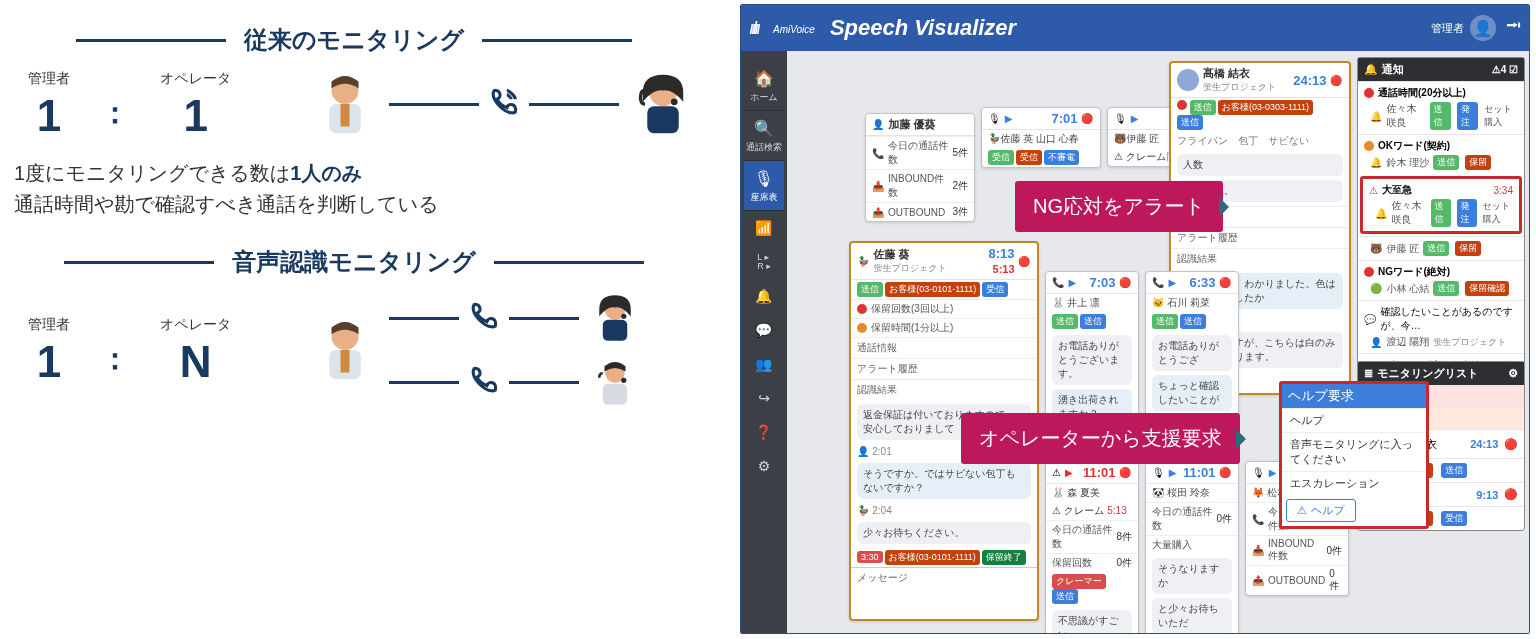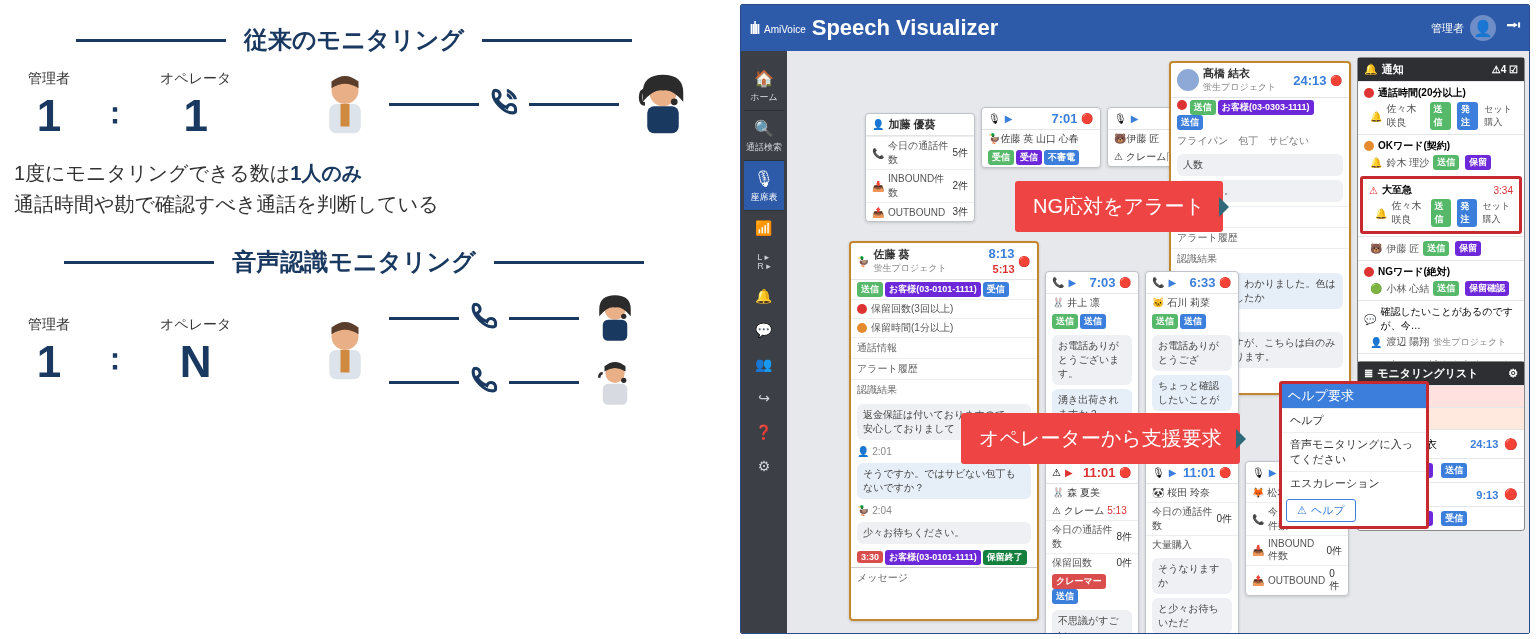--- a/index.html
+++ b/index.html
@@ -88,21 +88,21 @@
     background: #dde1e6;
   }
   .app-header {
     height: 46px;
     background: #2e5ba9;
     color: #fff;
     display: flex;
     align-items: center;
     padding: 0 8px;
   }
-  .app-logo { display:flex; align-items:center; gap:6px; }
+  .app-logo { display:flex; align-items:center; gap:15px; font-style: italic; }
   .app-logo .wave { font-size: 18px; letter-spacing:-3px;}
   .app-logo .brand1 { font-size: 10px; }
   .app-logo .brand2 { font-size: 22px; font-weight: bold; }
   .app-header .spacer { flex:1; }
   .hdr-user { font-size: 11px; margin-right:6px;}
   .hdr-avatar {
     width: 26px; height: 26px; border-radius: 50%;
     background: #6f8ec7;
     display:flex; align-items:center; justify-content:center;
   }
@@ -156,24 +156,24 @@
     border-radius:6px;
     padding:4px 6px;
     font-size:10px;
     color:#444;
   }
   .bubble.op { background:#e6eef7; }
   .tagline { padding:2px 6px; font-size:10px; color:#444;}
   .pill {
     display:inline-block; font-size:9px;
     padding:1px 4px; border-radius:3px;
-    background:#56b96a; color:#fff; margin-right:2px;font-weight:bold;
+    background:#56b96a; color:#fff; margin-right:2px;
   }
   .pill.blue { background:#3b7edb;}
-  .pill.grey { background:#6d28d9;}
+  .pill.grey { background:#c2410c;}
   .pill.red  { background:#d94d4d;}
   .mini {
     display:flex; align-items:center;
     padding:2px 6px; gap:4px;
     border-top:1px solid #eceef1;
   }
   .mini .ic { width:12px; text-align:center;}
   .mini .lbl { flex:1; font-size:10px; color:#555;}
   .mini .cnt { font-size:10px; color:#333;}
   .sectionLbl { padding:3px 6px; font-size:10px; color:#666; border-top:1px solid #eceef1;}
@@ -230,21 +230,21 @@
   .help-pop .hp-btn {
     margin:4px; padding:3px 10px;
     border:1px solid #3b7edb; color:#3b7edb;
     font-size:11px; display:inline-flex; align-items:center; gap:4px;
     border-radius:3px;
   }
 
   
   .callout {
     position:absolute;
-    background:#ef4444;
+    background:#be185d;
     color:#fff;
     font-size:20px;
     padding:12px 18px;
     border-radius:3px;
     z-index:20;
   }
   .callout::after{
     content:"";
     position:absolute;
     right:-16px; top:50%;

